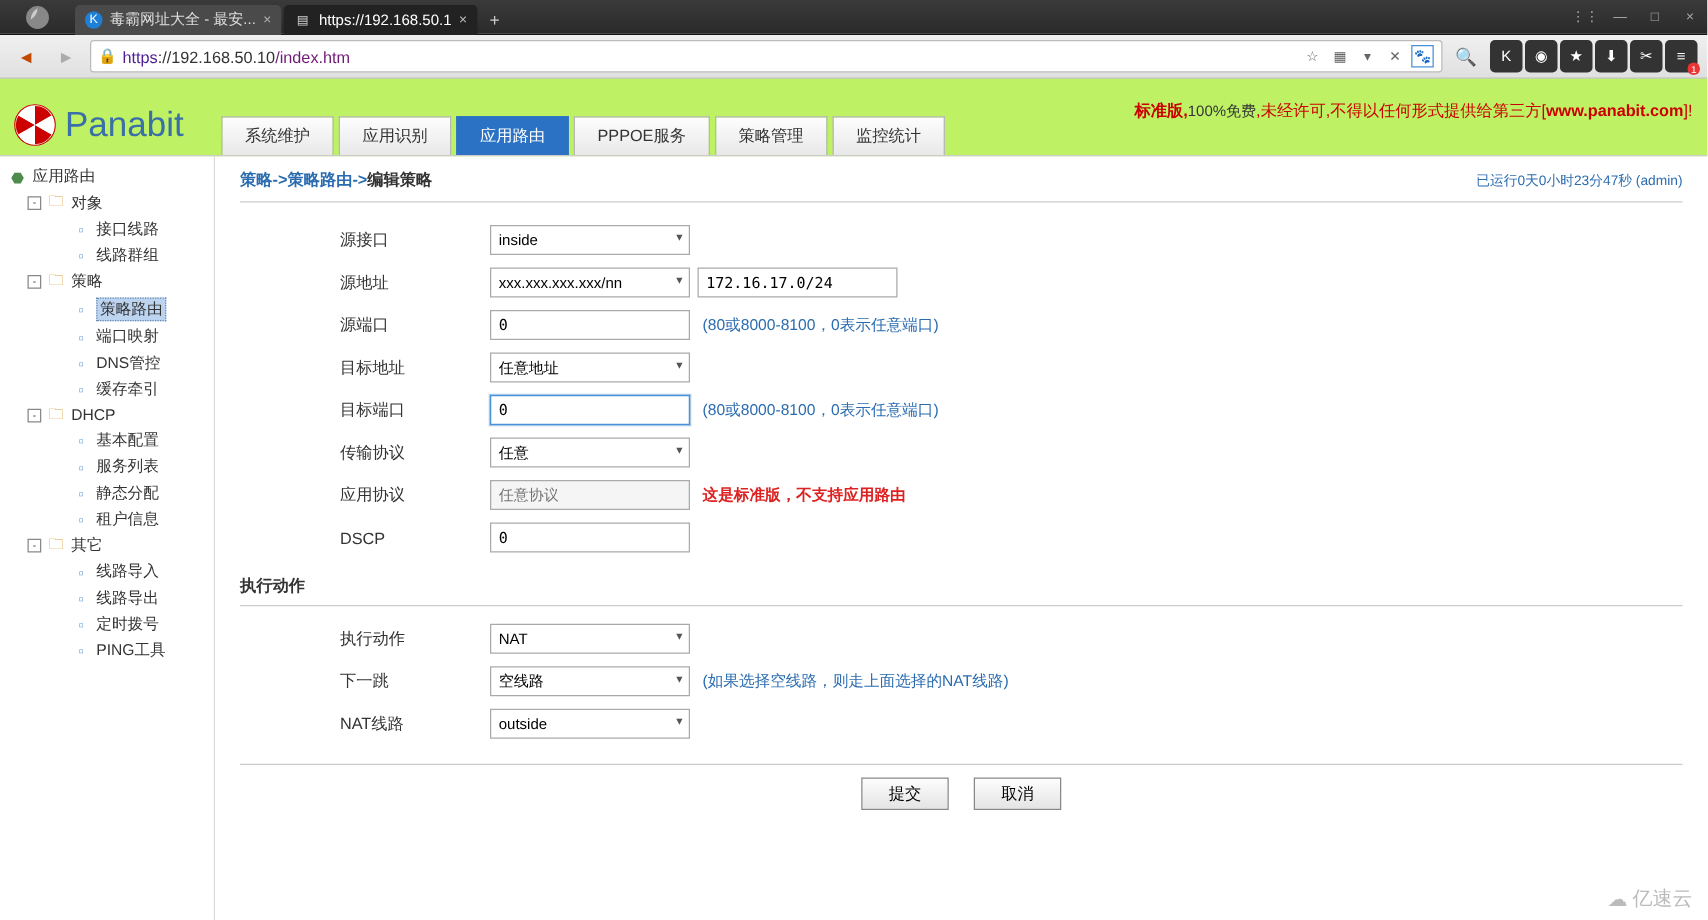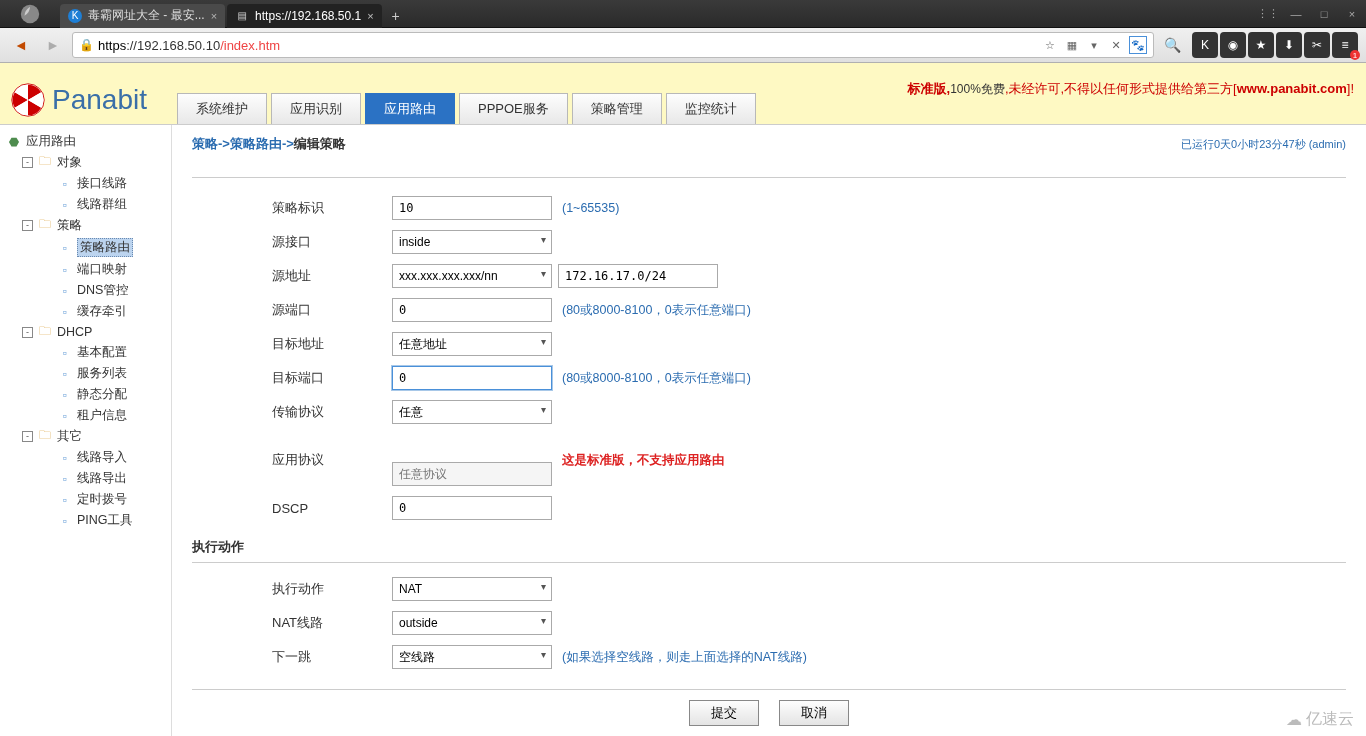--- a/index.html
+++ b/index.html
@@ -16,32 +16,32 @@
 .tab .close { font-size:11px; opacity:.7; cursor:pointer; }
 .newtab { width:24px; height:24px; margin-top:4px; display:flex; align-items:center; justify-content:center; color:#ccc; font-size:14px; }
 .win-controls { margin-left:auto; display:flex; }
 .win-btn { width:28px; height:20px; display:flex; align-items:center; justify-content:center; color:#aaa; font-size:11px; }
 
 .browser-toolbar { height:35px; background:linear-gradient(#f0f0f0,#e0e0e0); border-bottom:1px solid #b0b0b0; display:flex; align-items:center; padding:0 8px; gap:6px; }
 .nav-btn { width:26px; height:26px; display:flex; align-items:center; justify-content:center; border-radius:3px; color:#555; font-size:14px; }
 .nav-btn.back { color:#c24a00; font-weight:bold; }
 .url-bar { flex:1; height:26px; background:#fff; border:1px solid #bbb; border-radius:3px; display:flex; align-items:center; padding:0 6px; font-size:13px; }
 .lock-icon { color:#c00; font-size:12px; margin-right:4px; }
-.url-https { color:#000000; }
+.url-https { color:#4c1d95; }
 .url-host { color:#333; font-weight:400; }
-.url-rest { color:#ef4444; }
+.url-rest { color:#701a75; }
 .url-tools { display:flex; gap:4px; align-items:center; margin-left:6px; }
 .url-tool { width:18px; height:18px; display:flex; align-items:center; justify-content:center; font-size:11px; color:#666; }
 .toolbar-right { display:flex; gap:2px; }
 .tool-btn { width:26px; height:26px; background:#333; border-radius:4px; display:flex; align-items:center; justify-content:center; color:#fff; font-size:12px; position:relative; }
 .tool-btn.badge::after { content:'1'; position:absolute; bottom:-2px; right:-2px; background:#e33; color:#fff; font-size:8px; width:10px; height:10px; border-radius:50%; display:flex; align-items:center; justify-content:center; }
 
 
 .app { display:flex; flex-direction:column; height:calc(736px - 63px); }
-.app-header { height:62px; display:flex; align-items:flex-end; padding:0 12px 0 10px; background:#fef9c3; border-bottom:1px solid #ccc; }
+.app-header { height:62px; display:flex; align-items:flex-end; padding:0 12px 0 10px; background:#bef264; border-bottom:1px solid #ccc; }
 .brand { display:flex; align-items:center; gap:6px; margin-bottom:6px; margin-right:30px; }
 .brand-logo { width:36px; height:36px; }
 .brand-name { font-size:28px; color:#3a6fa8; font-weight:500; }
 .main-tabs { display:flex; align-self:flex-end; }
 .mtab { padding:6px 18px; border:1px solid #b8b8b8; background:linear-gradient(#fdfdfd,#e8e8e8); margin-right:4px; cursor:pointer; border-bottom:none; font-size:13px; }
 .mtab.active { background:#2b72c4; color:#fff; border-color:#2b72c4; }
 .header-right { margin-left:auto; font-size:13px; align-self:center; margin-bottom:10px; }
 .hr-red { color:#c00; font-weight:bold; }
 .hr-blk { color:#333; font-weight:normal; font-size:12px; }
 .hr-txt { color:#c00; }
@@ -55,32 +55,32 @@
 .tree-item .ticon { width:16px; height:16px; display:inline-flex; align-items:center; justify-content:center; font-size:12px; }
 .tree-item.l1 { padding-left:2px; }
 .tree-item.l2 { padding-left:18px; }
 .tree-item.l3 { padding-left:36px; }
 .tree-item.selected span.lbl { background:#bcd4ef; border:1px dotted #6a8ab0; padding:0 2px; }
 .folder { color:#d9a23e; }
 .page { color:#6aa0d8; }
 .root-icon { color:#4e8c4e; }
 
 .content { flex:1; padding:10px 20px 10px 20px; overflow-y:auto; position:relative; }
-.crumb-row { display:flex; align-items:center; border-bottom:1px solid #ccc; padding-bottom:24px; margin-bottom:18px;text-align:right; }
+.crumb-row { display:flex; align-items:center; border-bottom:1px solid #ccc; padding-bottom:8px; margin-bottom:18px;text-align:right; }
 .crumb { color:#2b6cb0; font-weight:bold; font-size:13px; }
 .crumb .cur { color:#333; }
 .runtime { margin-left:auto; color:#2b6cb0; font-size:11px; }
 
 .form-section { margin-bottom:18px; }
 .sec-title { font-weight:bold; color:#333; font-size:13px; border-bottom:1px solid #ccc; padding-bottom:6px; margin-bottom:14px; }
 .frow { display:flex; align-items:center; margin-bottom:10px; padding-left:80px; }
 .flabel { width:120px; font-size:13px; color:#333; }
 .finput, .fselect { width:160px; height:24px; border:1px solid #aaa; padding:2px 6px; font-size:12px; font-family:monospace,Arial; }
 .finput.focused { border:1px solid #4a90d9; outline:1px solid #a8c8e8; }
-.finput.disabled { background:#f5f5f5; color:#999;margin-top:28px; }
+.finput.disabled { background:#f5f5f5; color:#999; }
 .fselect { font-family:"Microsoft YaHei",Arial; background:#fff; position:relative; }
 .fhint { margin-left:10px; font-size:12.5px; color:#2b6cb0; }
 .fhint.red { color:#d22; font-weight:bold; }
 .finput2 { width:160px; height:24px; border:1px solid #aaa; padding:2px 6px; font-size:12px; margin-left:6px; font-family:monospace; }
 
 .btn-row { display:flex; justify-content:center; gap:20px; margin-top:20px; }
 .btn { width:70px; height:26px; border:1px solid #888; background:linear-gradient(#fdfdfd,#e4e4e4); cursor:pointer; font-size:13px; }
 
 .watermark { position:absolute; right:12px; bottom:6px; color:#bbb; font-size:16px; display:flex; align-items:center; gap:4px; }
 
@@ -271,25 +271,20 @@
     </div>
 
     <div class="content">
       <div class="crumb-row">
         <div class="crumb">
           <span>策略</span>-&gt;<span>策略路由</span>-&gt;<span class="cur">编辑策略</span>
         </div>
         <div class="runtime">已运行0天0小时23分47秒 (admin)</div>
       </div>
 
-      <div class="frow">
-        <div class="flabel">策略标识</div>
-        <input class="finput" value="10" style="">
-        <span class="fhint">(1~65535)</span>
-      </div>
 
       <div class="form-section">
         <div class="frow">
           <div class="flabel">源接口</div>
           <span class="sel-wrap"><select class="fselect"><option>inside</option></select></span>
         </div>
         <div class="frow">
           <div class="flabel">源地址</div>
           <span class="sel-wrap"><select class="fselect"><option>xxx.xxx.xxx.xxx/nn</option></select></span>
           <input class="finput2" value="172.16.17.0/24" style="">
@@ -323,28 +318,28 @@
         </div>
       </div>
 
       <div class="form-section">
         <div class="sec-title">执行动作</div>
         <div class="frow">
           <div class="flabel">执行动作</div>
           <span class="sel-wrap"><select class="fselect"><option>NAT</option></select></span>
         </div>
         <div class="frow">
-          <div class="flabel">NAT线路</div>
-          <span class="sel-wrap"><select class="fselect"><option>outside</option></select></span>
-        </div>
-        <div class="frow">
           <div class="flabel">下一跳</div>
           <span class="sel-wrap"><select class="fselect"><option>空线路</option></select></span>
           <span class="fhint">(如果选择空线路，则走上面选择的NAT线路)</span>
         </div>
+        <div class="frow">
+          <div class="flabel">NAT线路</div>
+          <span class="sel-wrap"><select class="fselect"><option>outside</option></select></span>
+        </div>
       </div>
 
       <div class="btn-row" style="border-top:1px solid #ccc;padding-top:10px;align-items:center;">
         <button class="btn">提交</button>
         <button class="btn">取消</button>
       </div>
 
       <div class="watermark">
         <span>☁</span>
         <span>亿速云</span>

